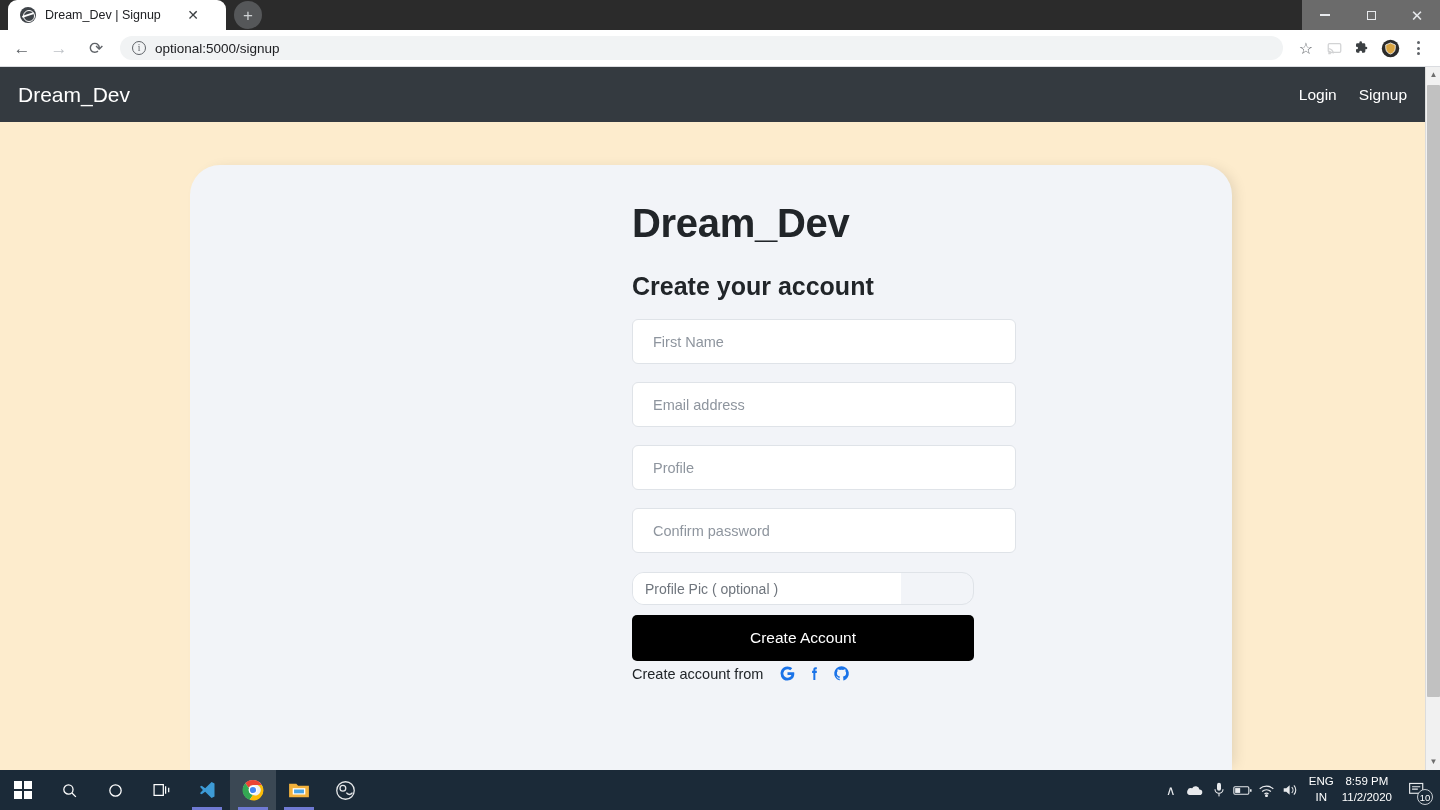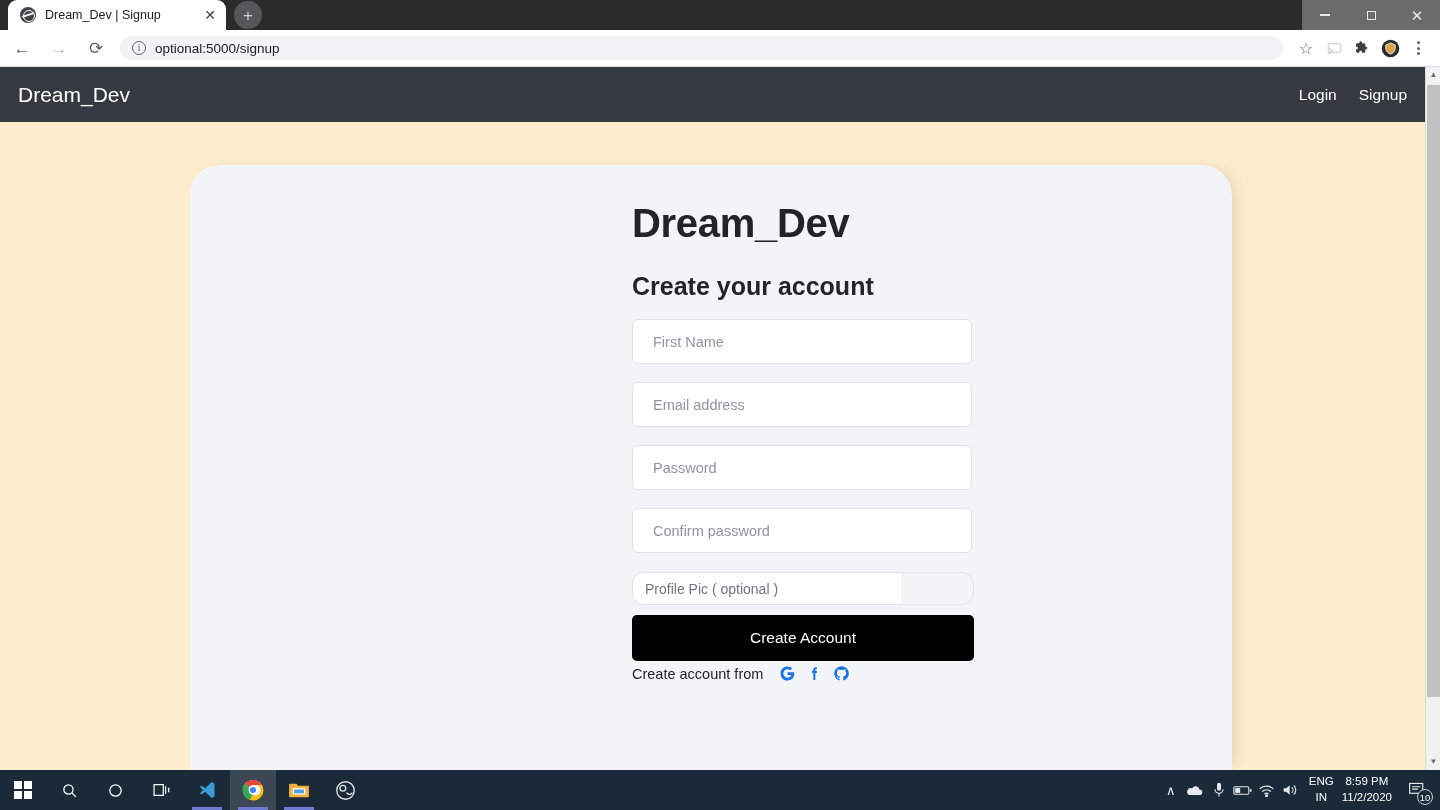--- a/index.html
+++ b/index.html
@@ -19,21 +19,21 @@
     background:#2b2b2b;
     display:flex; align-items:flex-end;
   }
   .tab {
     position:relative;
     margin-left:8px;
     width:218px; height:30px;
     background:#ffffff;
     border-radius:9px 9px 0 0;
     display:flex; align-items:center;
-    padding:0 7px 0 12px;
+    padding:0 24px 0 12px;
   }
   .tab-favicon {
     width:16px; height:16px; flex:0 0 16px;
     border-radius:50%;
     background:#3f4449;
     position:relative;
     margin-right:9px;
   }
   .tab-favicon::before{
     content:"";
@@ -142,21 +142,21 @@
   .h1{
     font-size:40px; font-weight:bold; color:#212529;
     letter-spacing:-.3px; line-height:1.1;
   }
   .h2{
     font-size:25px; font-weight:bold; color:#212529;
     margin-top:27px;
   }
   .field{
     margin-top:18px;
-    width:340px; height:45px;
+    width:384px; height:45px;
     background:#ffffff;
     border:1px solid #dfe3e8;
     border-radius:6px;
     display:flex; align-items:center;
     padding:0 20px;
     font-size:14.5px; color:#8e959e;
   }
   .filerow{
     margin-top:19px;
     width:342px; height:33px;
@@ -321,21 +321,21 @@
     </div>
 
     <div class="card">
       <div class="formwrap">
 
         <div class="h1">Dream_Dev</div>
         <div class="h2">Create your account</div>
 
         <div class="field">First Name</div>
         <div class="field">Email address</div>
-        <div class="field">Password</div>
+        <div class="field">Profile</div>
         <div class="field">Confirm password</div>
 
         <div class="filerow">
           <div class="filename">Profile Pic ( optional )</div>
           <div class="browse">Browse</div>
         </div>
 
         <div class="submit">Create Account</div>
 
 

